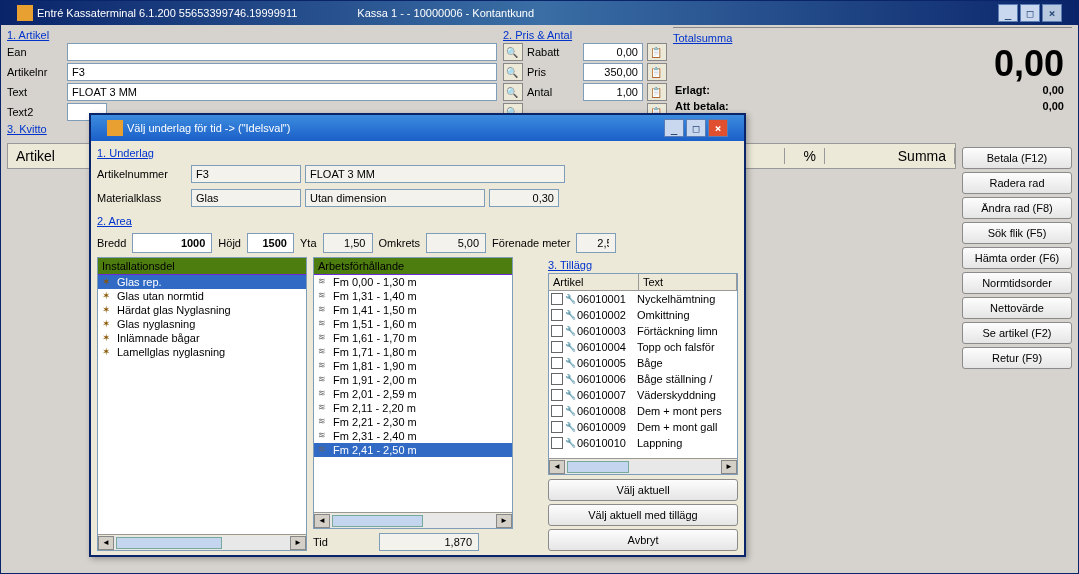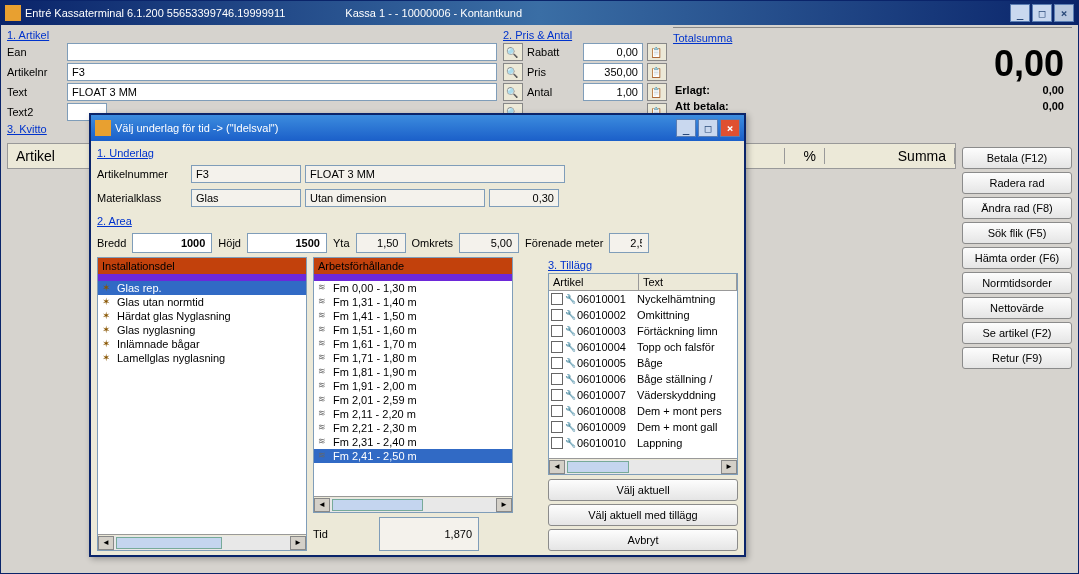--- a/index.html
+++ b/index.html
@@ -1,20 +1,20 @@
 <!DOCTYPE html>
 <html><head>
 <meta charset="utf-8">
 <style>
 * { box-sizing: border-box; margin: 0; padding: 0; font-family: Tahoma, Arial, sans-serif; font-size: 11px; }
 body { background: #fff; width: 1079px; height: 574px; overflow: hidden; position: relative; }
 
 .main-window { width: 1079px; height: 574px; background: #d6d3ce; border: 1px solid #0a246a; position: relative; }
 
-.titlebar { height: 24px; background: linear-gradient(to right, #0a246a, #3a6ea5, #0a246a); display: flex; align-items: center; padding: 0 4px; color: #fff; }
+.titlebar { height: 24px; background: linear-gradient(to right, #0a246a, #3a6ea5, #0a246a); display: flex; align-items: center; padding: 0 16px; color: #fff; }
 .titlebar .icon { width: 16px; height: 16px; background: #e8a030; margin-right: 4px; }
 .titlebar .title-spacer { flex: 1; }
 .titlebar .win-btn { width: 20px; height: 18px; margin-left: 2px; background: #c9d8ef; border: 1px solid #5a7db3; display: flex; align-items: center; justify-content: center; font-family: monospace; font-size: 11px; line-height: 1; font-weight: bold; color: #2a4a7a; }
 
 .main-content { padding: 2px 6px; display: flex; gap: 6px; }
 .col-left { width: 490px; }
 .col-mid { width: 164px; }
 .col-right { flex: 1; }
 
 .section-label { color: #0033cc; text-decoration: underline; font-size: 11px; margin: 2px 0; }
@@ -45,21 +45,21 @@
 .underlag-row .ul-lbl { width: 90px; }
 .underlag-row .val { height: 18px; border: 1px solid #7f9db9; background: #f4f2ec; padding: 0 4px; display: flex; align-items: center; }
 
 .area-row { display: flex; align-items: center; gap: 6px; }
 .area-row .al-lbl { }
 .area-row input { height: 20px; border: 1px solid #7f9db9; text-align: right; padding: 0 6px; background: #fff; font-weight: bold; }
 .area-row .readonly { background: #f4f2ec; font-weight: normal; }
 
 .lists-row { display: flex; gap: 6px; flex: 1; min-height: 0; }
 .list-panel { border: 1px solid #7f9db9; background: #fff; display: flex; flex-direction: column; }
-.list-panel .lp-header { background: #c2410c; border-bottom: 7px solid #6d28d9; padding: 2px 4px; font-size: 11px; }
+.list-panel .lp-header { background: #4d7c0f; border-bottom: 1px solid #6d28d9; padding: 2px 4px; font-size: 11px; }
 .list-panel .lp-body { flex: 1; overflow: auto; }
 .list-item { padding: 1px 4px; display: flex; align-items: center; gap: 3px; cursor: default; white-space: nowrap; }
 .list-item.sel { background: #316ac5; color: #fff; }
 .li-icon { width: 12px; height: 12px; display: inline-block; font-size: 10px; color: #885500; }
 .li-icon2 { width: 12px; height: 12px; display: inline-block; font-size: 9px; color: #666; }
 
 .tillagg-panel { width: 190px; display: flex; flex-direction: column; }
 .tillagg-grid { border: 1px solid #7f9db9; background: #fff; flex: 1; display: flex; flex-direction: column; overflow: hidden; }
 .tg-head { display: flex; background: #ece9d8; border-bottom: 1px solid #999; }
 .tg-head div { padding: 2px 4px; border-right: 1px solid #999; }
@@ -73,21 +73,21 @@
 .modal-btns { display: flex; flex-direction: column; gap: 3px; margin-top: 4px; }
 .modal-btns button { height: 22px; background: linear-gradient(#fdfdfd, #e5e5e5); border: 1px solid #8b8b8b; border-radius: 3px; cursor: pointer; }
 
 .hscroll { height: 16px; background: #ece9d8; border-top: 1px solid #999; display: flex; align-items: center; }
 .hscroll .sb-btn { width: 16px; height: 14px; background: #d4d0c8; border: 1px solid #888; font-size: 8px; text-align: center; line-height: 12px; }
 .hscroll .sb-track { flex: 1; height: 14px; background: #e8e8e8; position: relative; }
 .hscroll .sb-thumb { position: absolute; height: 12px; top: 1px; background: #c4d5ef; border: 1px solid #7a9; }
 
 .tid-row { display: flex; align-items: center; gap: 6px; margin-top: 2px; }
 .tid-row .tid-lbl { width: 60px; }
-.tid-row input { width: 100px; height: 18px; border: 1px solid #7f9db9; text-align: right; padding: 16px 6px; background: #f4f2ec; }
+.tid-row input { width: 100px; height: 18px; border: 1px solid #7f9db9; text-align: right; padding: 0 6px; background: #f4f2ec; }
 
 .arb-panel { width: 200px; }
 .inst-panel { width: 210px; }
 </style>
 </head>
 <body>
 
 <div class="main-window">
   <div class="titlebar">
     <span class="icon"></span>
@@ -209,21 +209,21 @@
         <span class="val" style="width:110px">Glas</span>
         <span class="val" style="width:180px">Utan dimension</span>
         <span class="val" style="width:70px;justify-content:flex-end">0,30</span>
       </div>
 
       <div class="section-label">2. Area</div>
       <div class="area-row">
         <span class="al-lbl">Bredd</span>
         <input style="width: 80px;" value="1000">
         <span class="al-lbl">Höjd</span>
-        <input style="width: 80px;" value="1500">
+        <input style="width: 47px;" value="1500">
         <span class="al-lbl">Yta</span>
         <input class="readonly" style="width: 50px;" readonly="" value="1,50">
         <span class="al-lbl">Omkrets</span>
         <input class="readonly" style="width: 60px;" readonly="" value="5,00">
         <span class="al-lbl">Förenade meter</span>
         <input class="readonly" style="width: 40px; padding-left: 20px;" readonly="" value="2,50">
       </div>
 
       <div class="lists-row">
         <div style="display:flex;flex-direction:column;flex:1;gap:2px;min-height:0">

